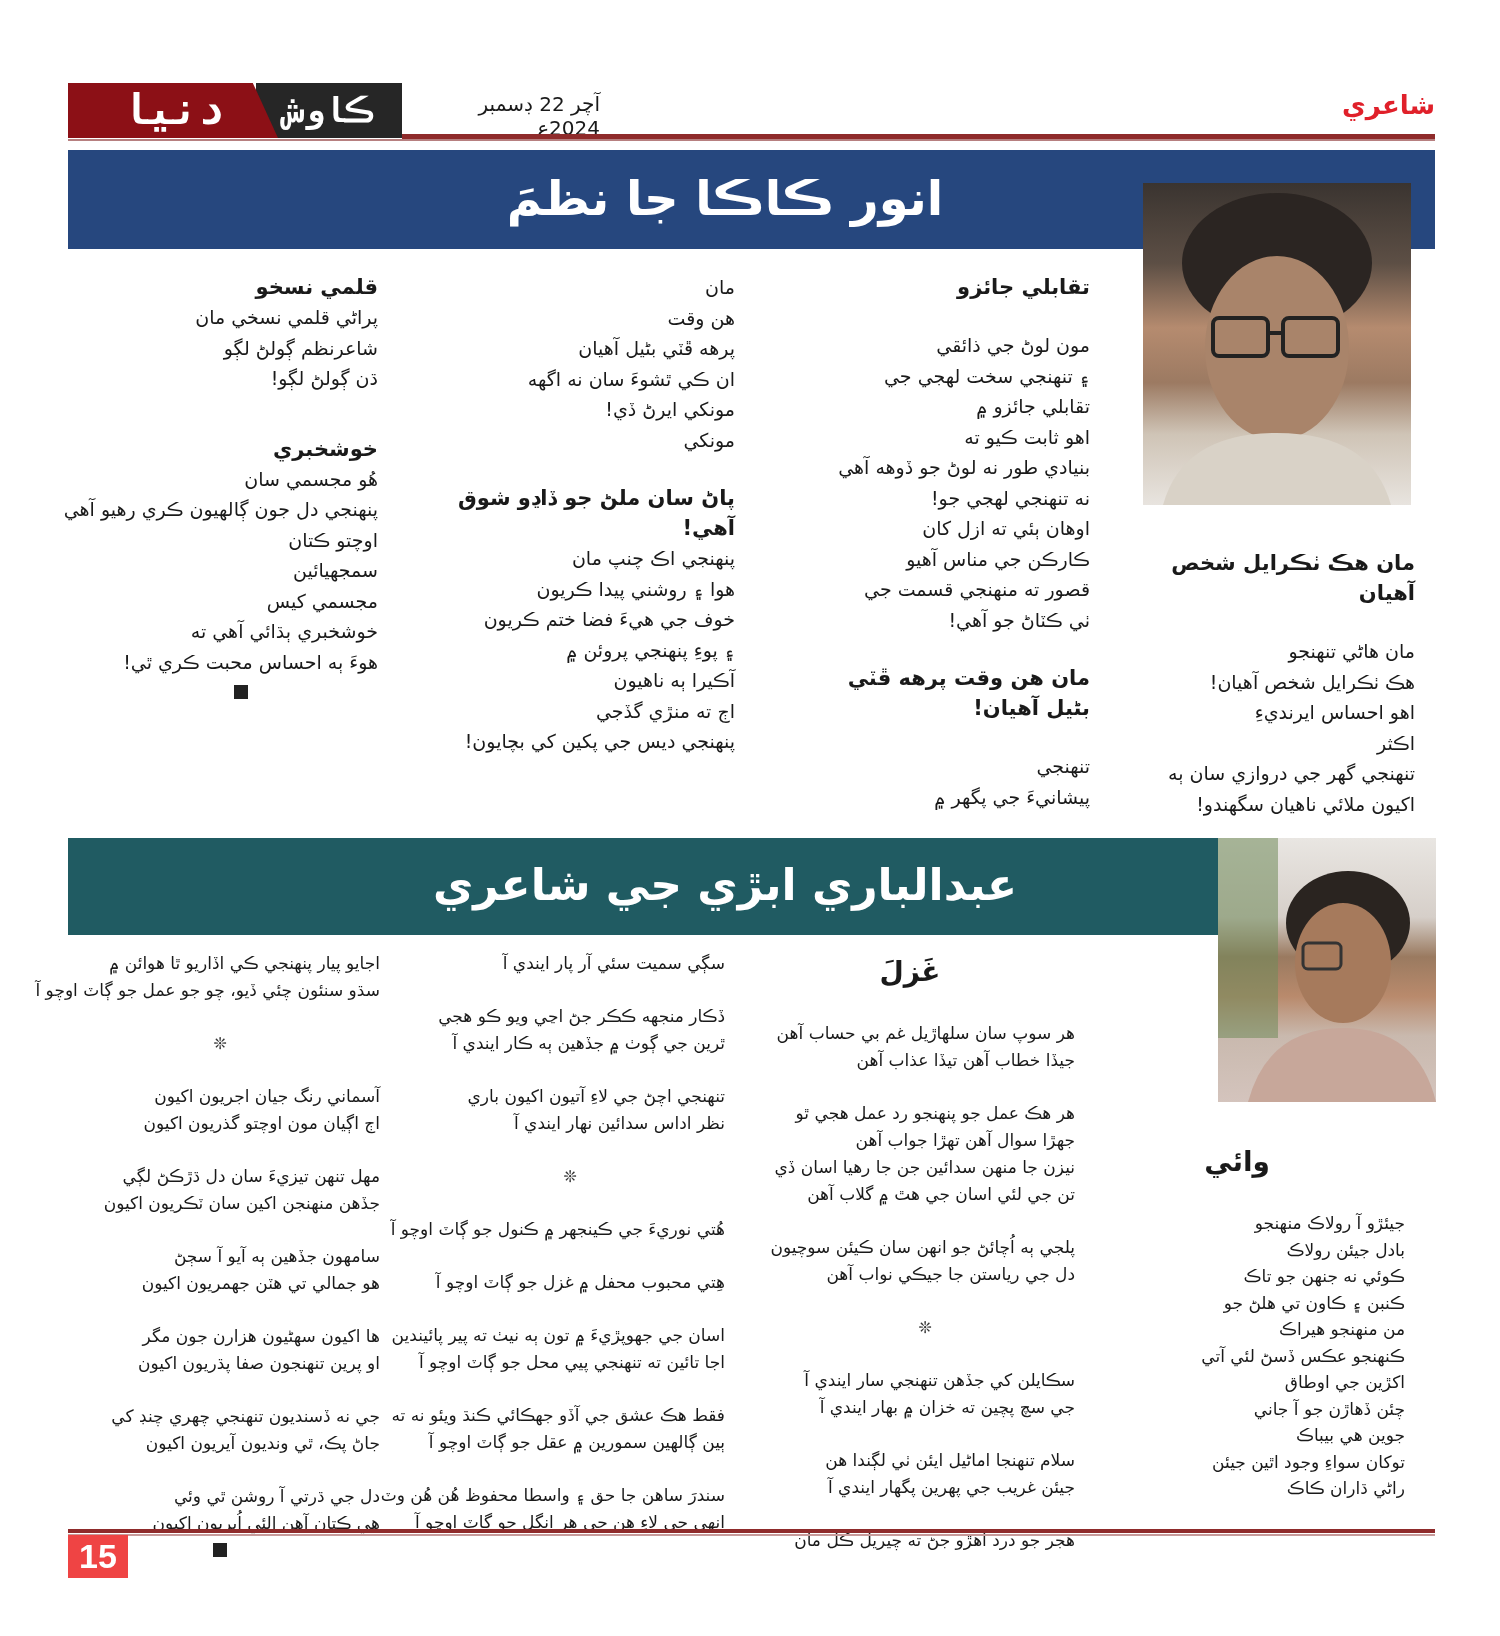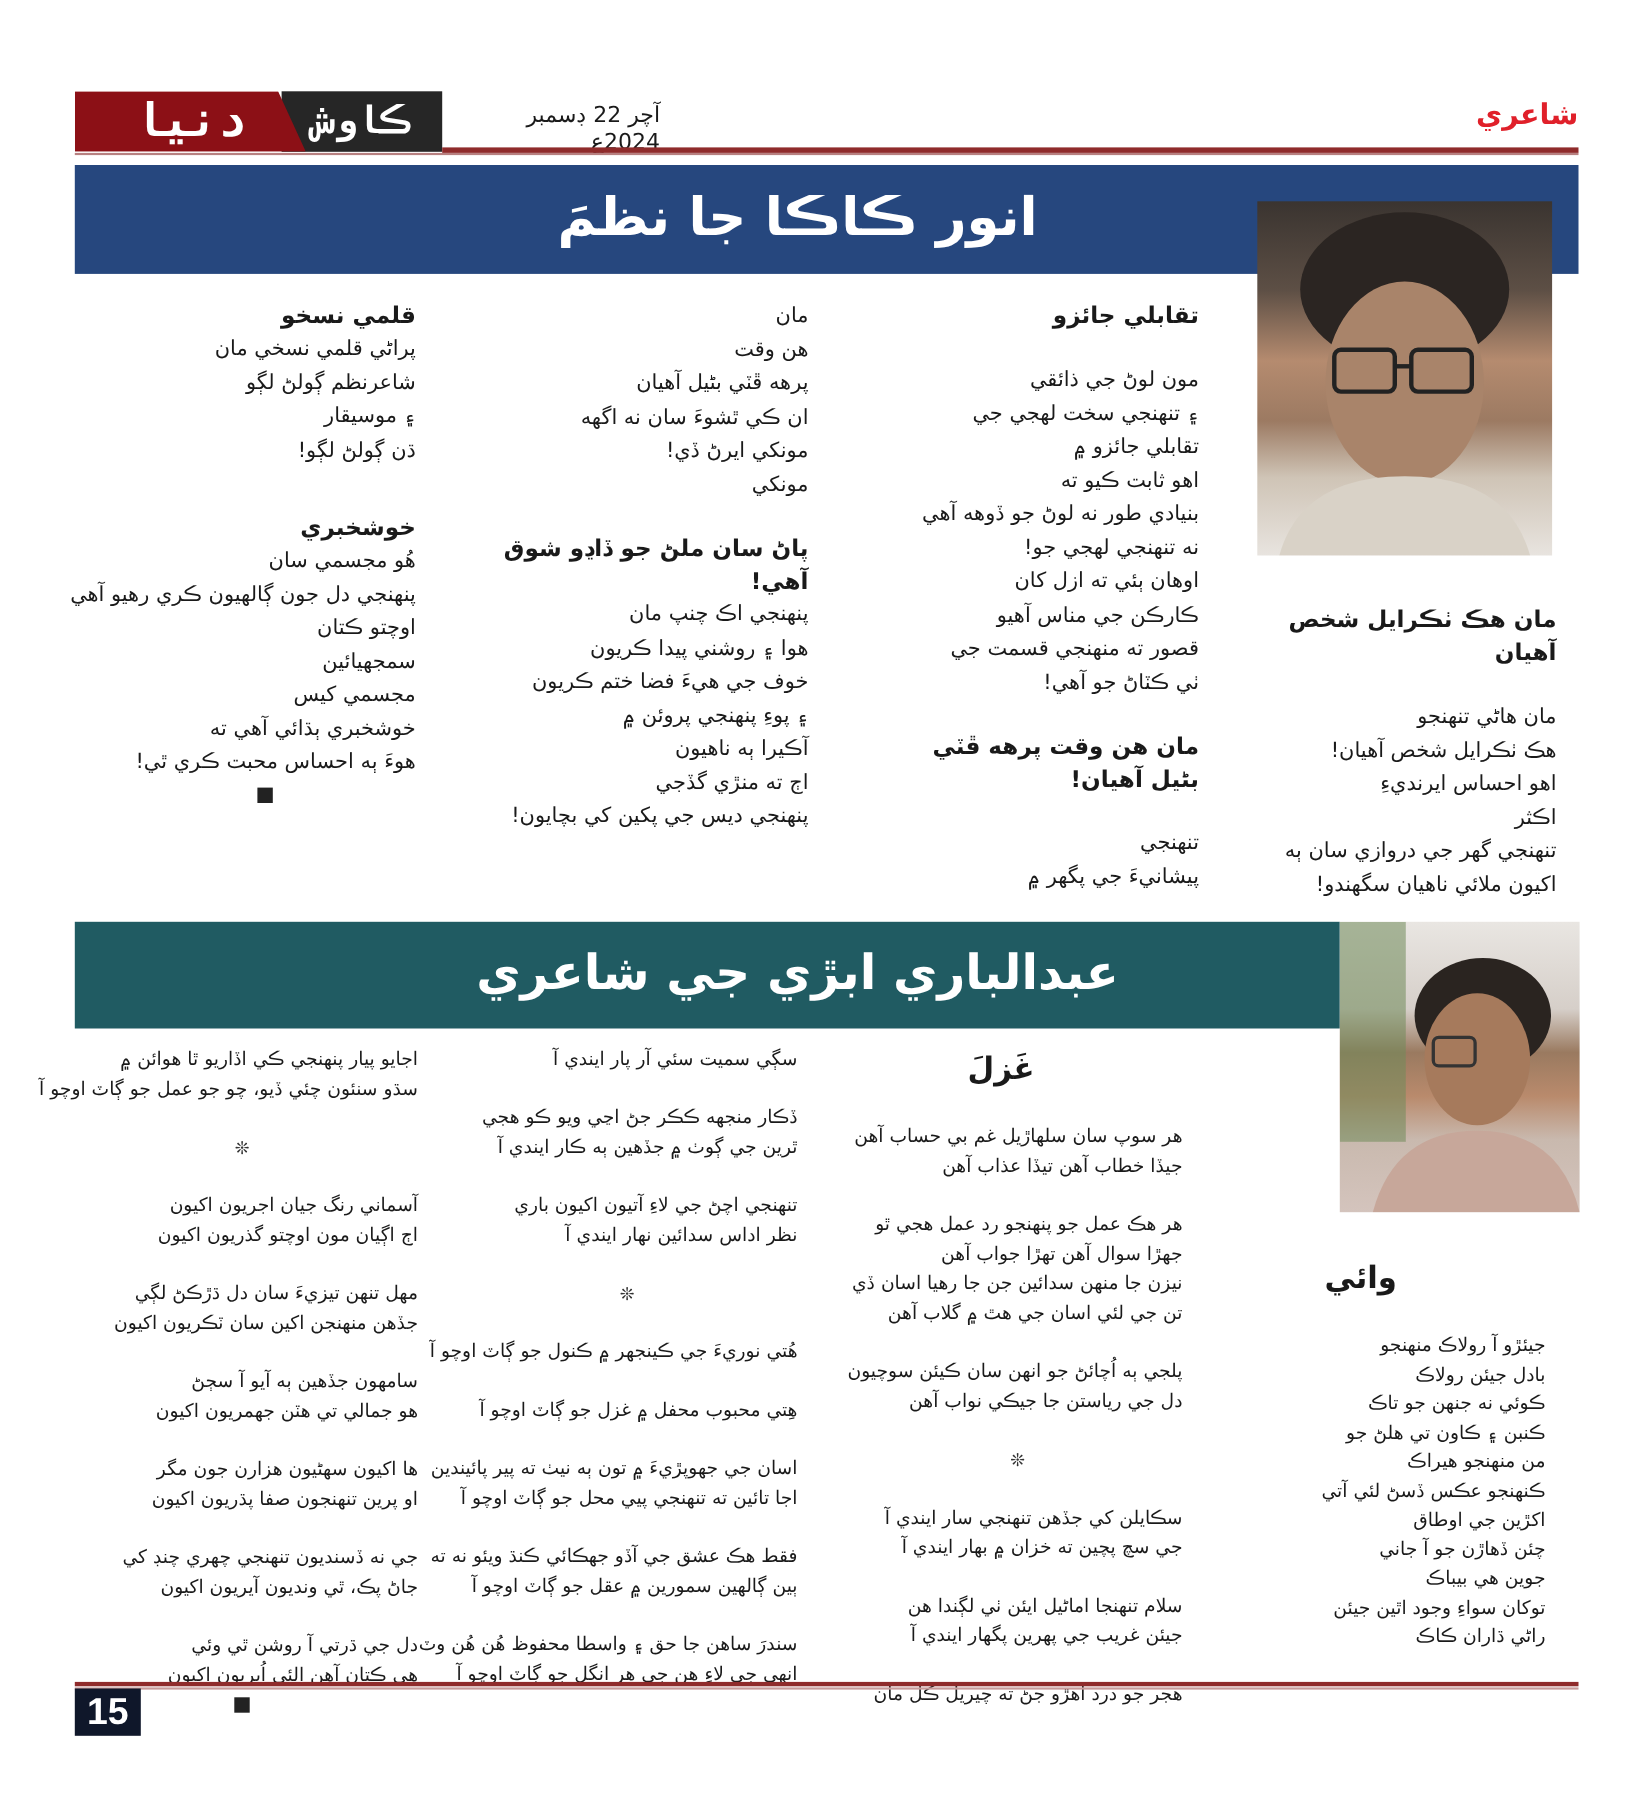--- a/index.html
+++ b/index.html
@@ -53,21 +53,21 @@
   .col2-c { right:1120px; top:950px; width:320px; }
   .col2-d { right:95px; top:1210px; width:230px; font-size:17px; line-height:26.5px; }
   .ghazal-title { right:490px; top:955px; width:200px; text-align:center; font-size:28px; font-weight:bold; direction:rtl; }
   .waai-title { right:230px; top:1145px; font-size:28px; font-weight:bold; direction:rtl; }
 
   .end-square { width:14px; height:14px; background:#222; }
 
   
   .rule-bottom { left:68px; top:1529px; width:1367px; height:4px; background:#8f2b2b; }
   .rule-bottom2 { left:68px; top:1534px; width:1367px; height:2px; background:#c79a9a; }
-  .page-num { left:68px; top:1535px; width:60px; height:43px; background:#0f172a; color:#fff;
+  .page-num { left:68px; top:1535px; width:60px; height:43px; background:#ef4444; color:#fff;
               font-weight:bold; font-size:34px; text-align:center; line-height:43px;
               font-family:"Liberation Sans", sans-serif; }
 </style>
 </head>
 <body>
 
 <div class="abs masthead">
   <div class="mast-red">دنيا</div>
   <div class="mast-dark">ڪاوش</div>
 </div>
@@ -135,21 +135,20 @@
   <span class="line">۽ پوءِ پنهنجي پروئن ۾</span>
   <span class="line">آڪيرا ٻه ناهيون</span>
   <span class="line">اڄ ته منڙي گڏجي</span>
   <span class="line">پنهنجي ديس جي پکين کي بچايون!</span>
 </div>
 
 <div class="abs poem col-c">
   <h3>قلمي نسخو</h3>
   <span class="line">پراڻي قلمي نسخي مان</span>
   <span class="line">شاعرنظم ڳولڻ لڳو</span>
-  <span class="line">۽ موسيقار</span>
   <span class="line">ڌن ڳولڻ لڳو!</span>
   <span class="gap" style="height:40px"></span>
   <h3>خوشخبري</h3>
   <span class="line">هُو مجسمي سان</span>
   <span class="line">پنهنجي دل جون ڳالهيون ڪري رهيو آهي</span>
   <span class="line">اوچتو ڪتان</span>
   <span class="line">سمجهيائين</span>
   <span class="line">مجسمي کيس</span>
   <span class="line">خوشخبري ٻڌائي آهي ته</span>
   <span class="line">هوءَ ٻه احساس محبت ڪري ٿي!</span>

